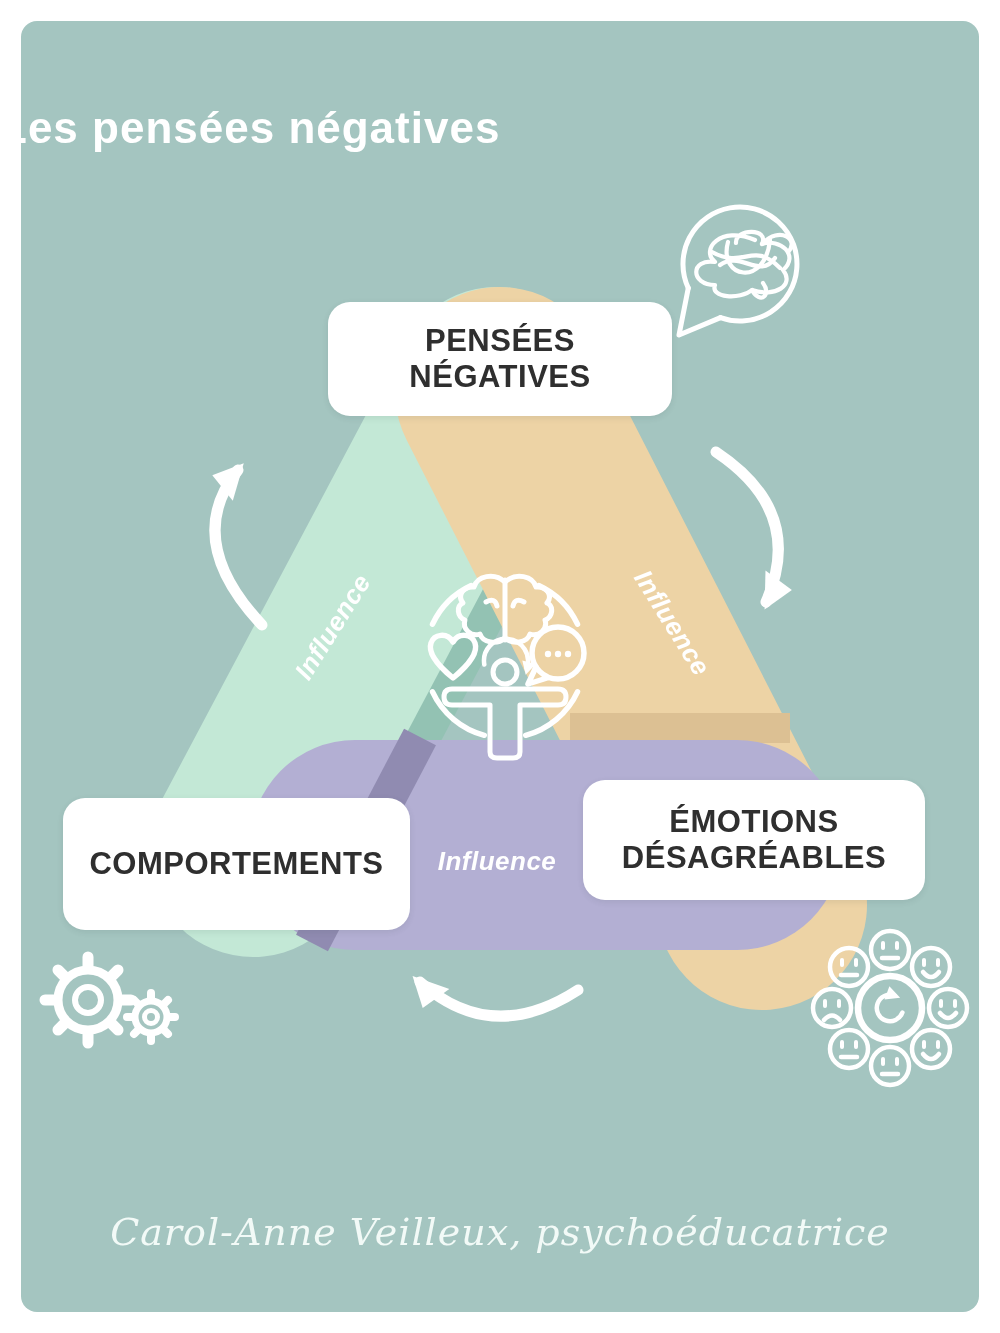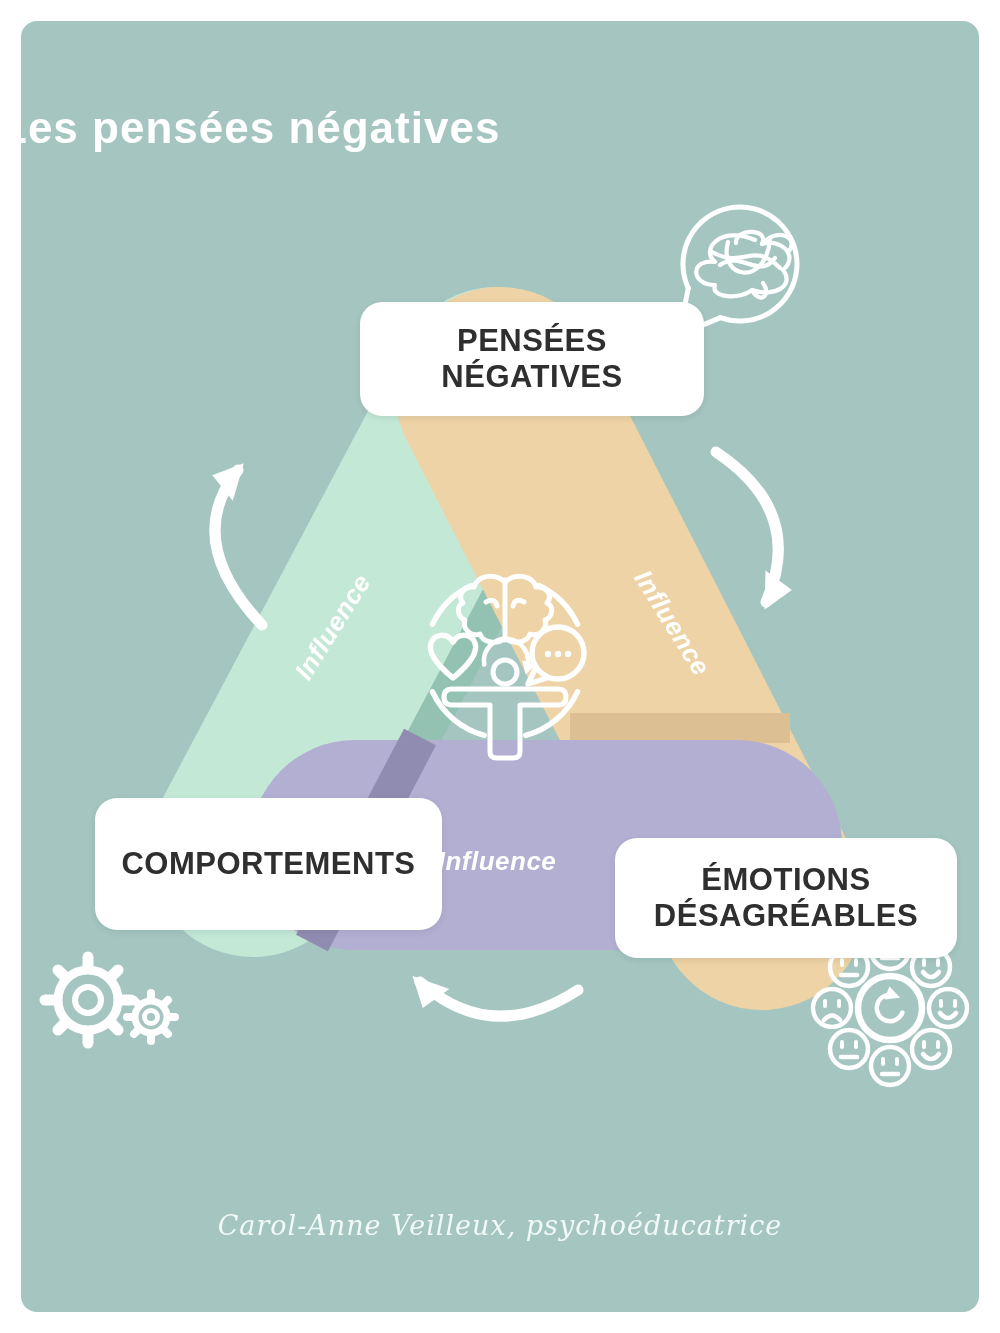--- a/index.html
+++ b/index.html
@@ -16,40 +16,39 @@
   svg.scene{position:absolute;left:0;top:0;width:1000px;height:1333px;}
   .title{
     position:absolute;left:0;top:103px;width:1000px;
     color:#ffffff;
     font-size:44px;font-weight:800;letter-spacing:1px;
   }
   .node-box{
     position:absolute;background:#ffffff;border-radius:22px;
     display:flex;align-items:center;justify-content:center;
     box-shadow:0 2px 6px rgba(40,60,55,0.10);
-    margin-left:32px;
   }
   .node-box .label{
     color:#2F2F2F;font-weight:800;font-size:31px;line-height:1.16;
     letter-spacing:0.5px;text-align:center;white-space:pre-line;
   }
   .box-thoughts{left:328px;top:302px;width:344px;height:114px;}
   .box-behaviors{left:63px;top:798px;width:347px;height:132px;}
-  .box-emotions{left:583px;top:838px;width:342px;height:120px;}
+  .box-emotions{left:583px;top:780px;width:342px;height:120px;}
   .edge-label{
     position:absolute;color:#ffffff;font-size:26px;font-weight:800;
     font-style:italic;letter-spacing:0.5px;white-space:nowrap;
   }
   .edge-left{left:333px;top:627px;transform:translate(-50%,-50%) rotate(-58deg);}
   .edge-right{left:672px;top:623px;transform:translate(-50%,-50%) rotate(58deg);}
   .edge-bottom{left:497px;top:861px;transform:translate(-50%,-50%);}
   .footer{
     position:absolute;left:0;top:1210px;width:1000px;text-align:center;
     color:#F2FAF7;font-family:"DejaVu Serif", serif;
-    font-style:italic;font-size:27px;letter-spacing:1px;
+    font-style:italic;font-size:38px;letter-spacing:1px;
   }
 </style>
 </head>
 <body>
 
 <div class="card"></div>
 
 <svg class="scene" viewBox="0 0 1000 1333">
 
   <g>

